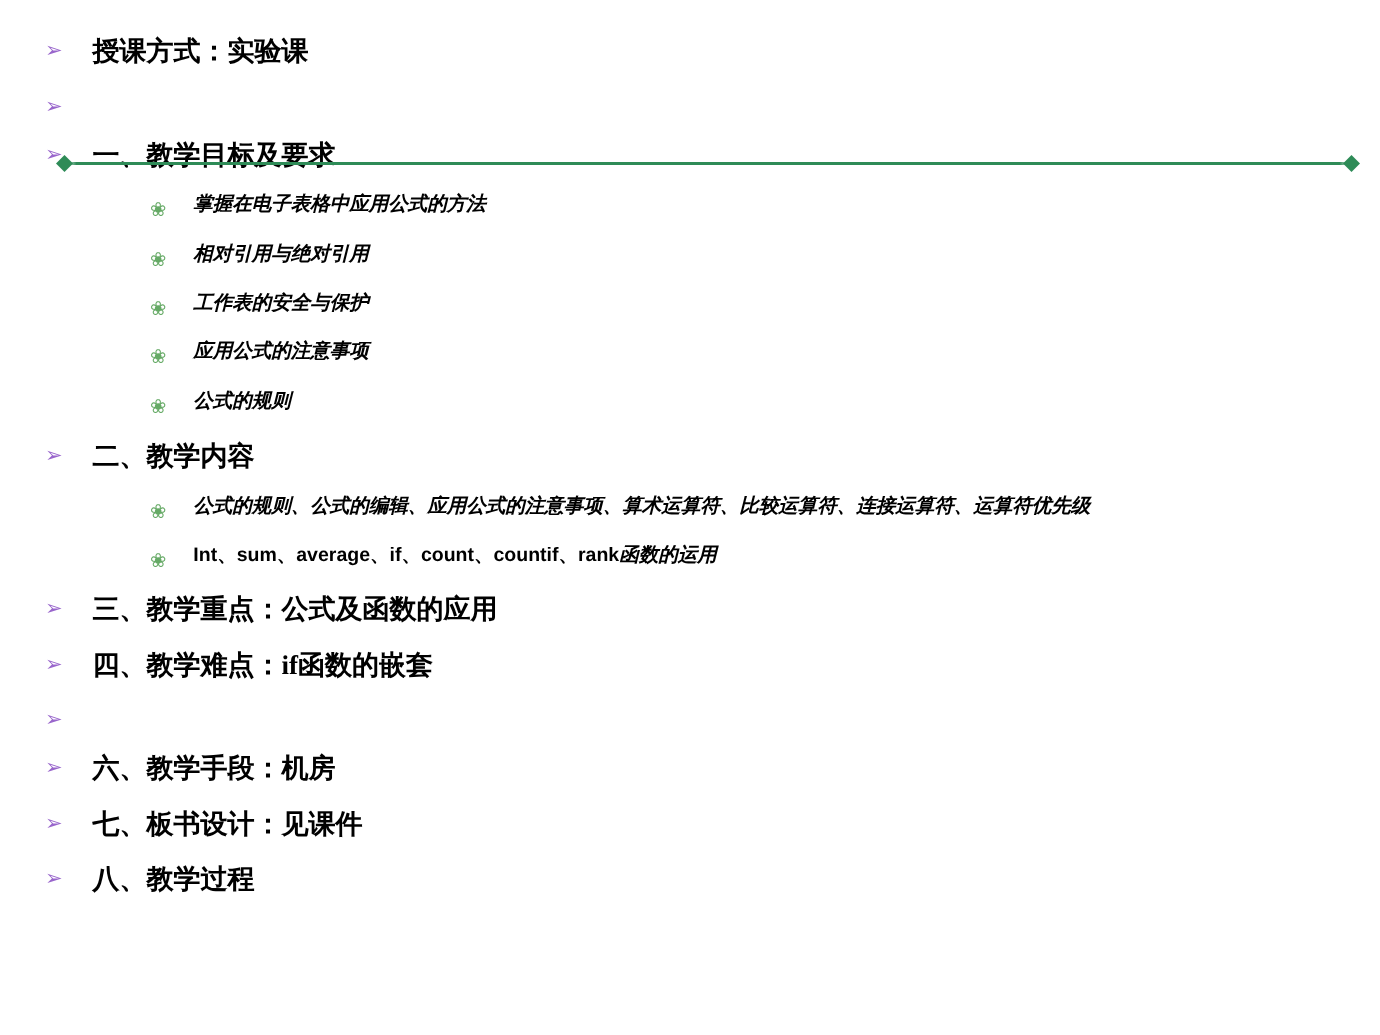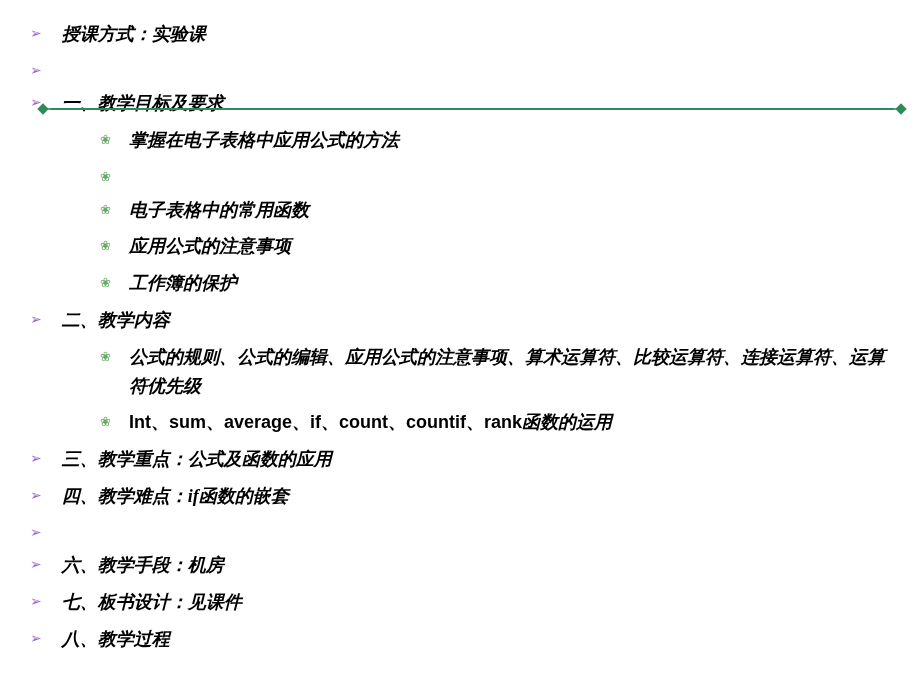--- a/index.html
+++ b/index.html
@@ -27,38 +27,37 @@
       font-size: 14px;
       margin-right: 20px;
       margin-top: 2px;
       flex-shrink: 0;
       font-family: Arial, sans-serif;
     }
     .main-text {
       font-size: 18px;
       font-weight: bold;
       color: #000;
-      font-style: italic;
     }
     .sub-item {
       display: flex;
       align-items: flex-start;
       margin-bottom: 8px;
       margin-left: 70px;
       line-height: 1.6;
     }
     .circle-bullet {
       color: #66aa66;
       font-size: 13px;
       margin-right: 18px;
       margin-top: 4px;
       flex-shrink: 0;
     }
     .sub-text {
-      font-size: 18px;
+      font-size: 13px;
       font-weight: bold;
       color: #000;
       font-style: italic;
     }
     .green-line {
       position: absolute;
       left: 43px;
       top: 108px;
       width: 858px;
       height: 2px;
@@ -109,32 +108,33 @@
     <div class="main-item">
       <span class="arrow-bullet">➢</span>
       <span class="main-text">一、教学目标及要求</span>
     </div>
     <div class="sub-item">
       <span class="circle-bullet">❀</span>
       <span class="sub-text">掌握在电子表格中应用公式的方法</span>
     </div>
     <div class="sub-item">
       <span class="circle-bullet">❀</span>
+      <span class="sub-text">相对引用与绝对引用</span>
     </div>
     <div class="sub-item">
       <span class="circle-bullet">❀</span>
-      <span class="sub-text">电子表格中的常用函数</span>
+      <span class="sub-text">工作表的安全与保护</span>
     </div>
     <div class="sub-item">
       <span class="circle-bullet">❀</span>
       <span class="sub-text">应用公式的注意事项</span>
     </div>
     <div class="sub-item">
       <span class="circle-bullet">❀</span>
-      <span class="sub-text">工作簿的保护</span>
+      <span class="sub-text">公式的规则</span>
     </div>
     <div class="main-item">
       <span class="arrow-bullet">➢</span>
       <span class="main-text">二、教学内容</span>
     </div>
     <div class="sub-item">
       <span class="circle-bullet">❀</span>
       <span class="sub-text">公式的规则、公式的编辑、应用公式的注意事项、算术运算符、比较运算符、连接运算符、运算符优先级</span>
     </div>
     <div class="sub-item">

